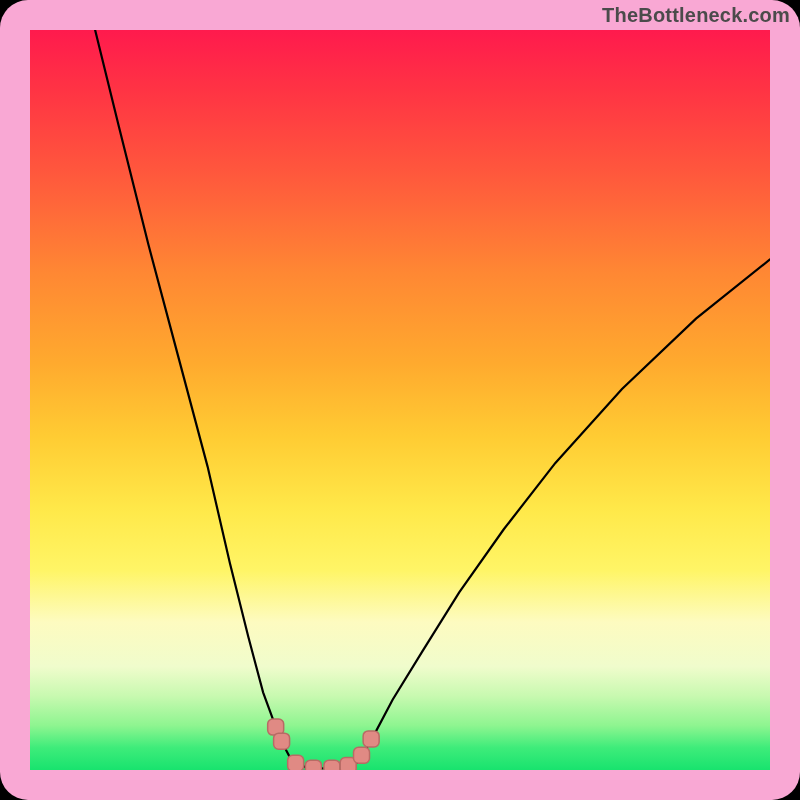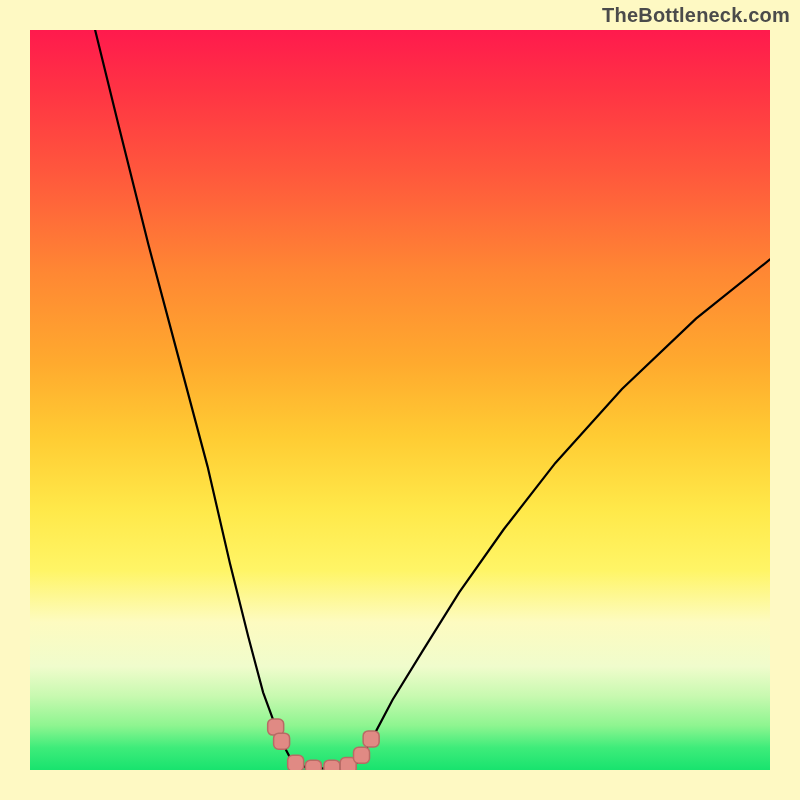--- a/index.html
+++ b/index.html
@@ -1,21 +1,22 @@
 <!DOCTYPE html>
 <html><head>
 <meta charset="utf-8">
 <style>
   * { margin: 0; padding: 0; box-sizing: border-box; }
   html, body { width: 800px; height: 800px; overflow: hidden; background: #000; }
   .frame {
     position: relative;
     width: 800px;
     height: 800px;
-    background: #fef9c3;
+    background: #f9a8d4;
+    border-radius: 28px;
   }
   .plot-area {
     position: absolute;
     left: 30px;
     top: 30px;
     width: 740px;
     height: 740px;
     background: linear-gradient(to bottom,
       #ff1a4d 0%,
       #ff3344 8%,

